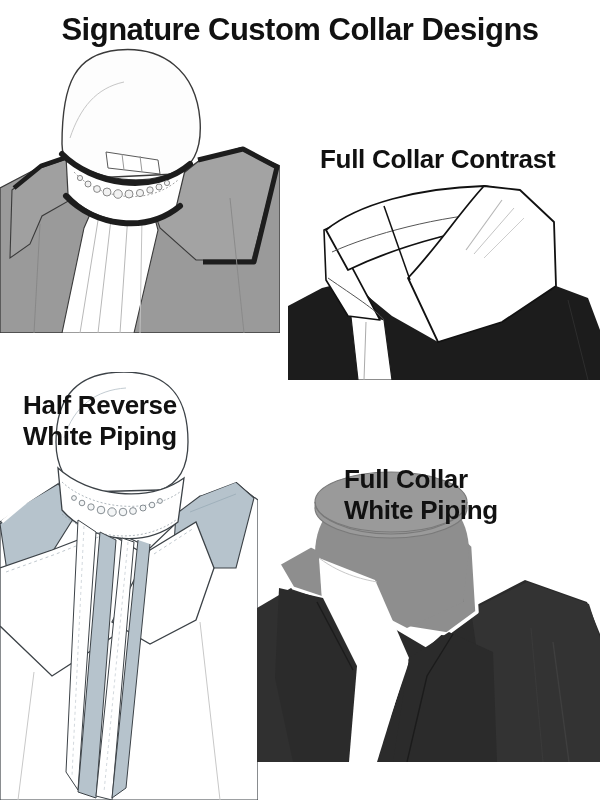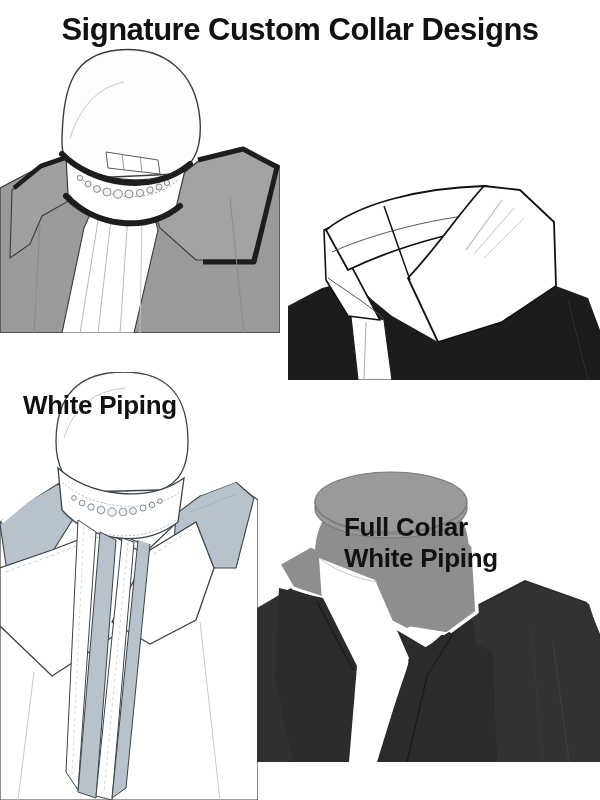--- a/index.html
+++ b/index.html
@@ -50,21 +50,21 @@
     font-weight: bold;
     color: #111111;
     line-height: 1.18;
     letter-spacing: -0.3px;
     white-space: nowrap;
     pointer-events: none;
   }
   #label-edge-piping     { left: 52px;  top: 108px; }
   #label-full-contrast   { left: 320px; top: 144px; }
   #label-half-reverse    { left: 23px;  top: 390px; }
-  #label-full-white-pipe { left: 344px; top: 464px; margin-top: 48px; }
+  #label-full-white-pipe { left: 344px; top: 464px; }
   .label .ln { display: block; }
 </style>
 </head>
 <body>
 
 <div id="page">
 
   <div id="page-title">Signature Custom Collar Designs</div>
 
   <div class="panel" id="panel-edge-piping">
@@ -144,20 +144,21 @@
       <path d="M226 78 L186 124" fill="none" stroke="#c4c4c4" stroke-width="1"></path>
       <path d="M236 88 L196 128" fill="none" stroke="#cecece" stroke-width="1"></path>
 
       <path d="M40 148 C66 166 88 180 96 190" fill="none" stroke="#555555" stroke-width="1"></path>
 
       <path d="M280 170 L300 250" fill="none" stroke="#2e2e2e" stroke-width="1"></path>
     </svg>
   </div>
 
   <div class="label" id="label-full-contrast">
+    <span class="ln">Full Collar Contrast</span>
   </div>
 
   <div class="panel" id="panel-half-reverse">
     <svg viewBox="0 0 258 428" preserveAspectRatio="none">
 
       <path d="M0 150 L26 132 L60 110 L108 156 L150 176 L196 132 L236 112 L258 128 L258 428 L0 428 Z" fill="#ffffff" stroke="#3c4247" stroke-width="1.2"></path>
 
       <path d="M0 152 L24 132 L58 112 L80 136 L46 190 L8 206 Z" fill="#b6c3cc" stroke="#3c4247" stroke-width="1.1"></path>
 
       <path d="M176 142 L200 124 L236 110 L254 126 L236 196 L196 196 L174 172 Z" fill="#b6c3cc" stroke="#3c4247" stroke-width="1.1"></path>
@@ -198,20 +199,21 @@
       <path d="M138 168 L112 426 L126 416 L150 172" fill="#b6c3cc" stroke="#3c4247" stroke-width="1"></path>
       <path d="M84 154 L72 404" fill="none" stroke="#c6ced4" stroke-width="0.8" stroke-dasharray="3 3"></path>
       <path d="M128 170 L104 420" fill="none" stroke="#c6ced4" stroke-width="0.8" stroke-dasharray="3 3"></path>
 
       <path d="M200 250 L220 428" fill="none" stroke="#c8c8c8" stroke-width="1"></path>
       <path d="M34 300 L18 428" fill="none" stroke="#c8c8c8" stroke-width="1"></path>
     </svg>
   </div>
 
   <div class="label" id="label-half-reverse">
+    <span class="ln">Half Reverse</span>
     <span class="ln">White Piping</span>
   </div>
 
   <div class="panel" id="panel-full-white-pipe">
     <svg viewBox="0 0 343 310" preserveAspectRatio="none">
 
       <path d="M0 158 L32 138 L72 122 L126 170 L170 196 L214 156 L268 128 L330 150 L343 182 L343 310 L0 310 Z" fill="#2b2b2b"></path>
 
       <path d="M0 156 L34 136 L74 120 L122 170 L74 310 L0 310 Z" fill="#303030"></path>
 

